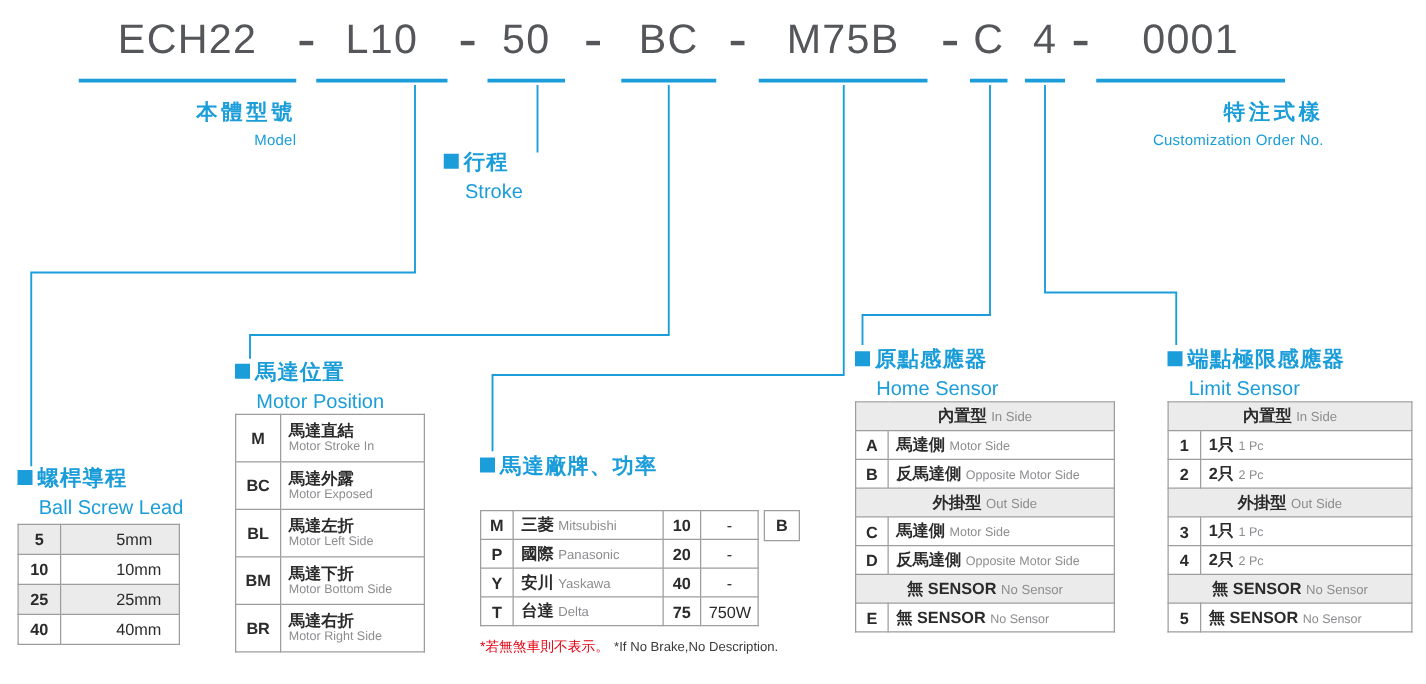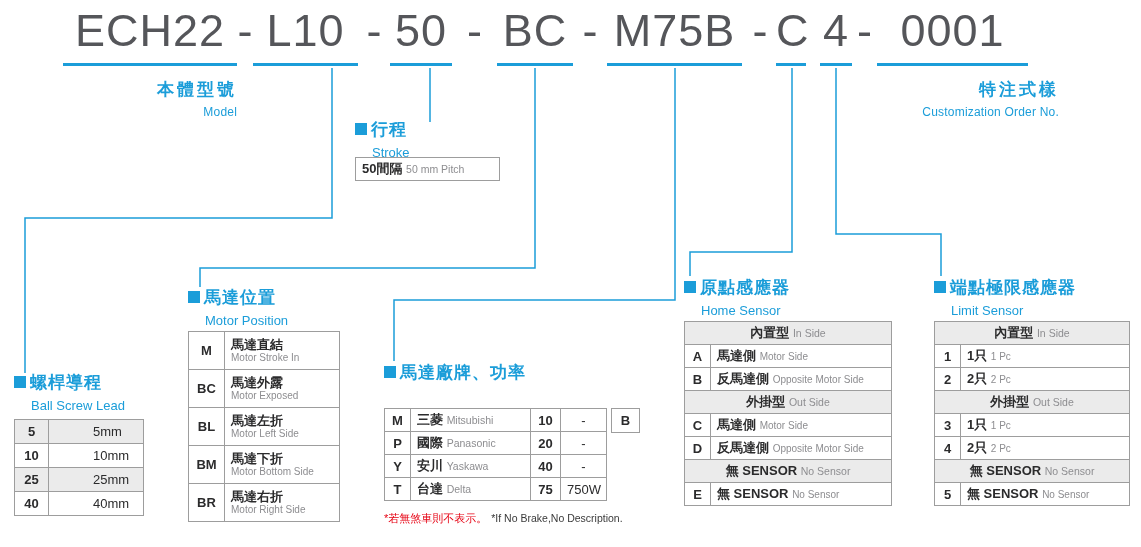--- a/index.html
+++ b/index.html
@@ -11,33 +11,33 @@
     --shade:#ebebeb;
     --red:#e60012;
   }
   *{margin:0;padding:0;box-sizing:border-box;}
   html,body{width:1141px;height:547px;}
   body{position:relative;background:#fff;font-family:"Liberation Sans",sans-serif;overflow:hidden;}
   .lines{position:absolute;left:0;top:0;z-index:1;pointer-events:none;}
 
   
   .seg{position:absolute;top:7px;height:59px;border-bottom:3px solid var(--accent);
-       font-size:45px;line-height:48px;text-align:center;color:var(--title-gray);letter-spacing:1px;white-space:nowrap;}
+       font-size:33px;line-height:48px;text-align:center;color:var(--title-gray);letter-spacing:1px;white-space:nowrap;}
   .dash{position:absolute;top:7px;height:48px;font-size:45px;line-height:48px;text-align:center;color:var(--title-gray);}
 
   
   .center-label{position:absolute;text-align:right;color:var(--accent);z-index:2;}
   .cl-zh{font-size:17px;font-weight:bold;letter-spacing:3px;}
   .cl-en{font-size:12px;margin-top:4px;letter-spacing:0.2px;}
 
   
   .sec{position:absolute;color:var(--accent);z-index:2;white-space:nowrap;}
   .sq{display:inline-block;width:12px;height:12px;background:var(--accent);margin-right:4px;}
   .sec-zh{font-size:17px;font-weight:bold;letter-spacing:1px;}
-  .sec-en{font-size:13px;margin-left:17px;margin-top:4px;}
+  .sec-en{font-size:16px;margin-left:17px;margin-top:4px;}
 
   
   .tbl{position:absolute;border-collapse:collapse;table-layout:fixed;background:#fff;z-index:2;}
   .tbl td{border:1px solid var(--border);font-size:13px;color:var(--dark);padding:1px 6px;height:23px;
           background:#fff;overflow:hidden;white-space:nowrap;vertical-align:middle;}
   .tbl tr.shade td{background:var(--shade);}
   .tbl td.code{text-align:center;font-weight:bold;padding:1px 2px;}
   .tbl td.ctr{text-align:center;}
   .zh{font-weight:bold;color:var(--dark);font-size:13px;}
   .en{color:var(--muted);font-size:10px;}
@@ -95,23 +95,20 @@
   <div class="cl-zh">特注式樣</div>
   <div class="cl-en">Customization Order No.</div>
 </div>
 
 <div class="sec" style="left:355px;top:118px">
   <span class="sq"></span><span class="sec-zh">行程</span>
   <div class="sec-en">Stroke</div>
 </div>
 <table class="tbl" style="left:355px;top:157px;width:145px">
   <tbody>
-  <tr>
-    <td><span class="zh">50間隔</span> <span class="en2">50 mm Pitch</span></td>
-  </tr>
 </tbody>
   </table>
 
 <div class="sec" style="left:14px;top:371px">
   <span class="sq"></span><span class="sec-zh">螺桿導程</span>
   <div class="sec-en">Ball Screw Lead</div>
 </div>
 <table class="tbl tbl-lead" style="left:14px;top:419px;width:130px">
   <colgroup>
       <col style="width:34px">

